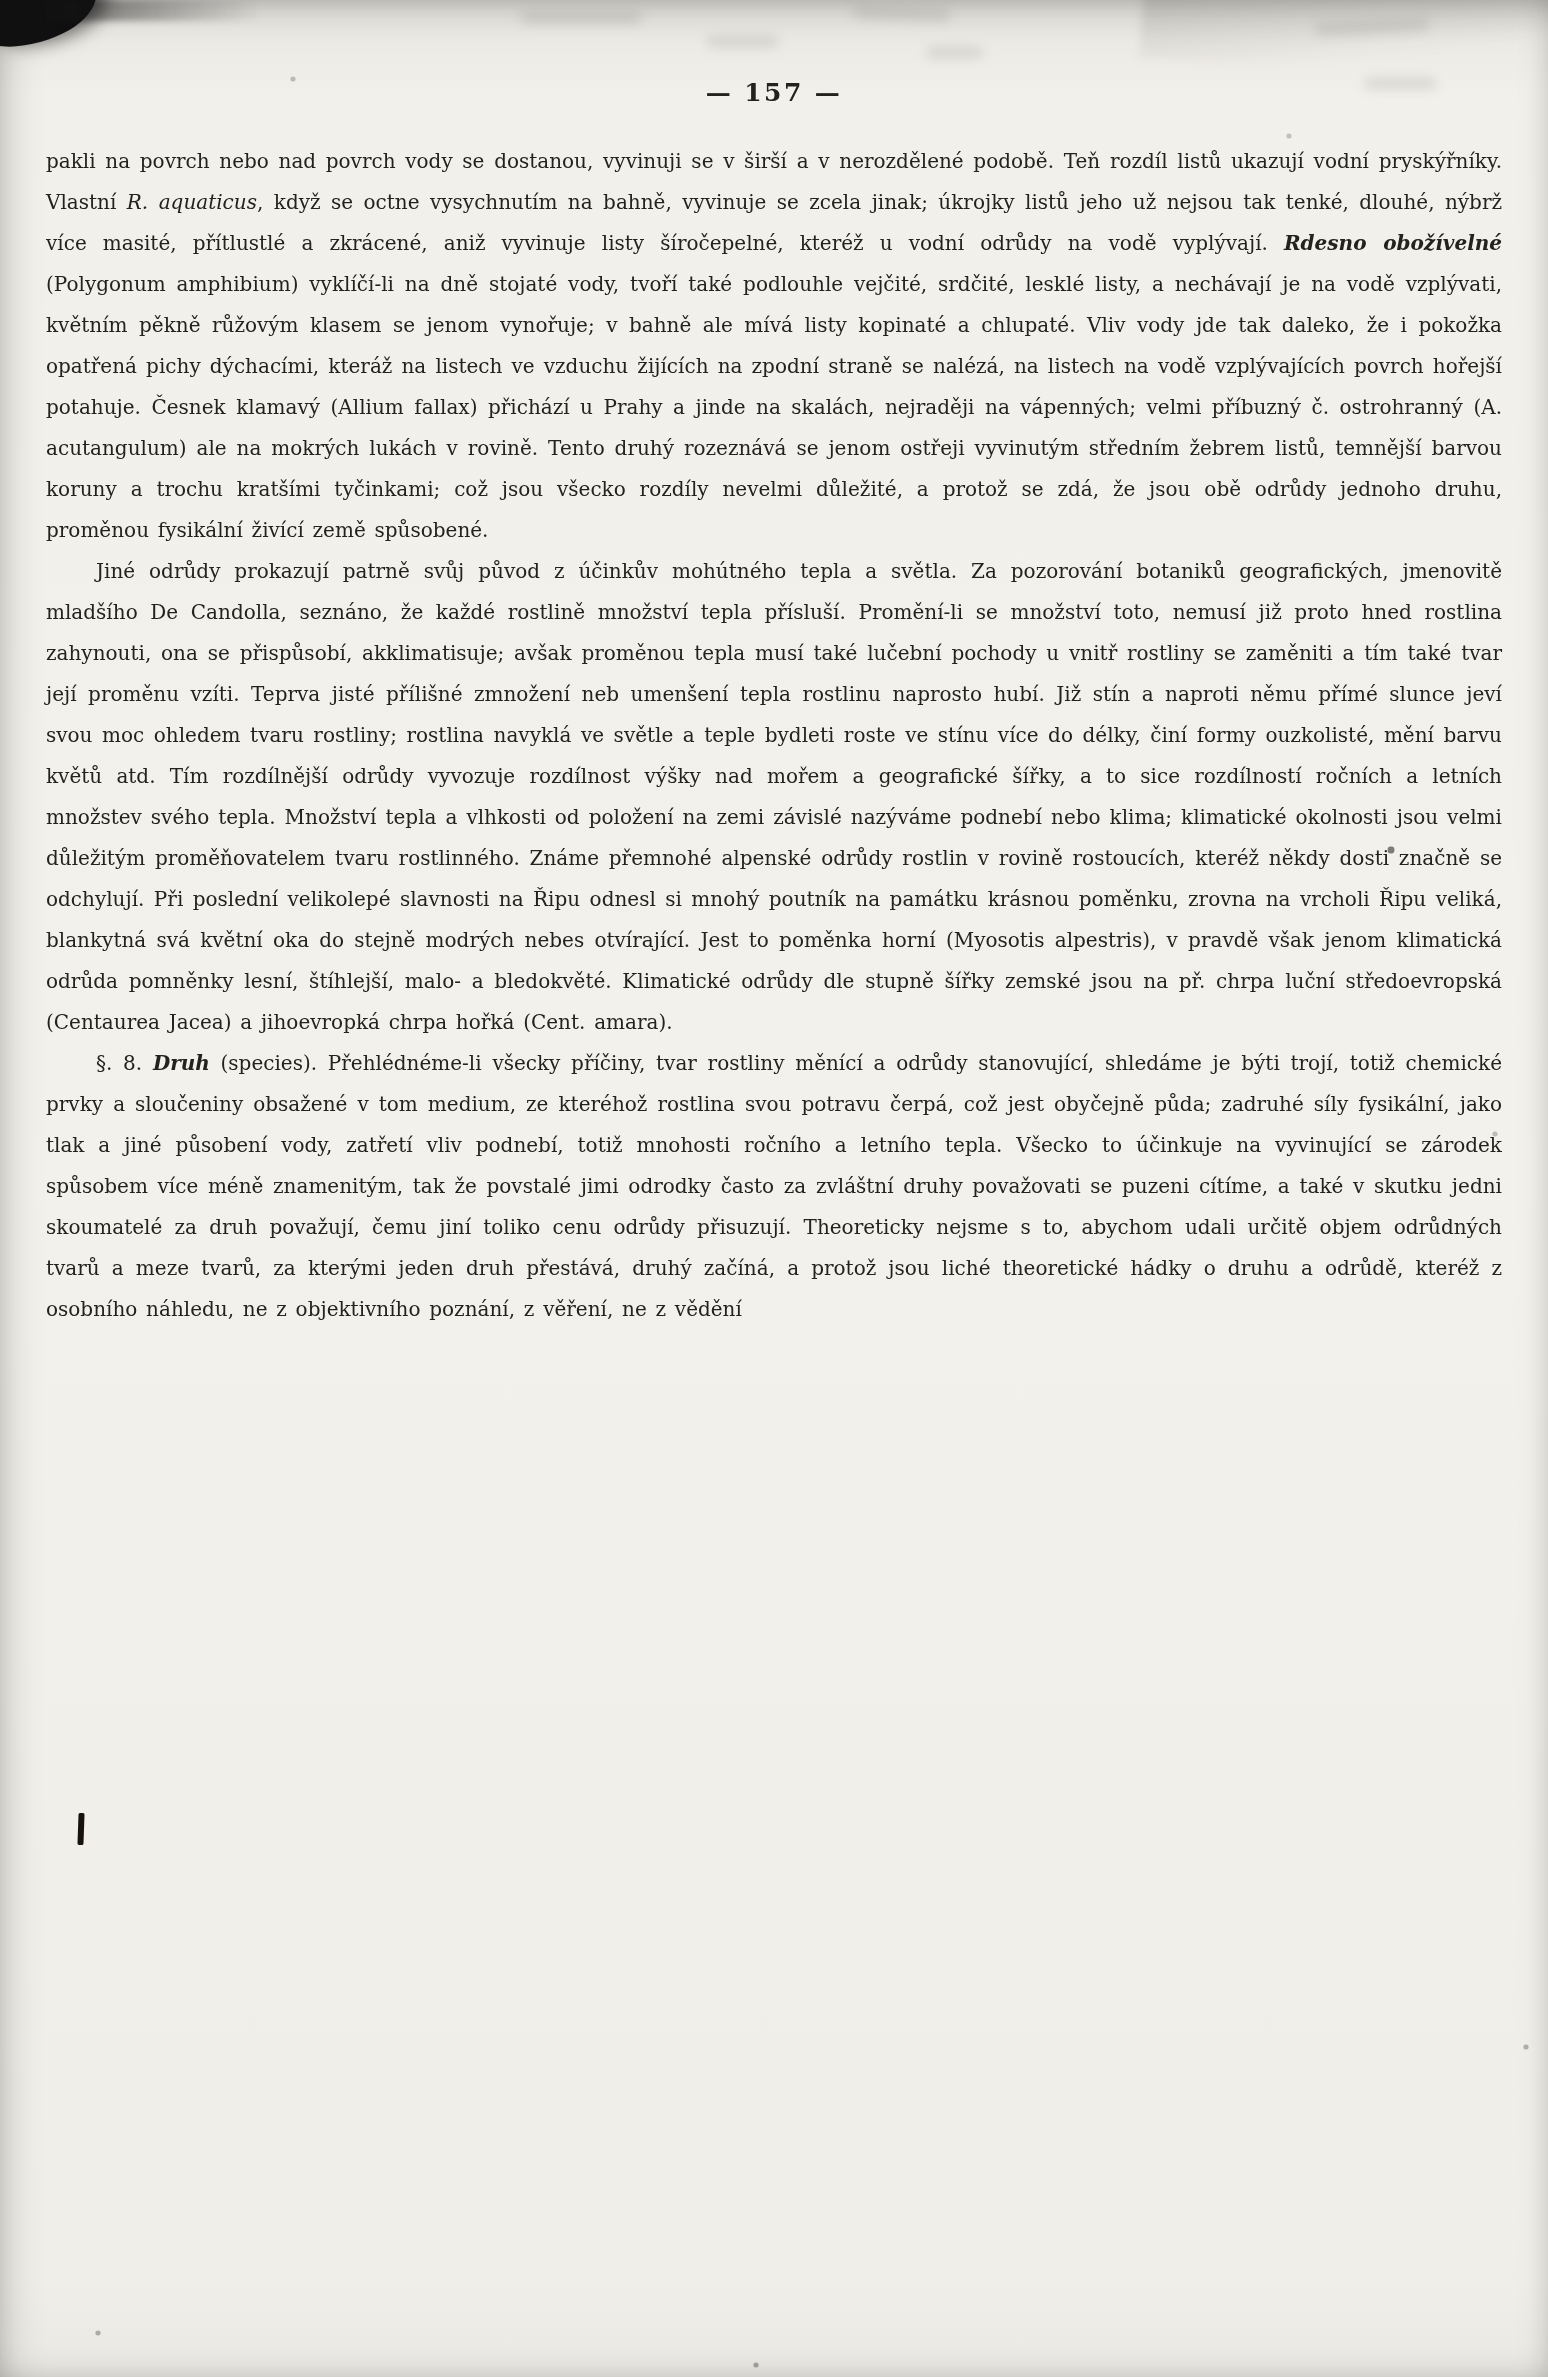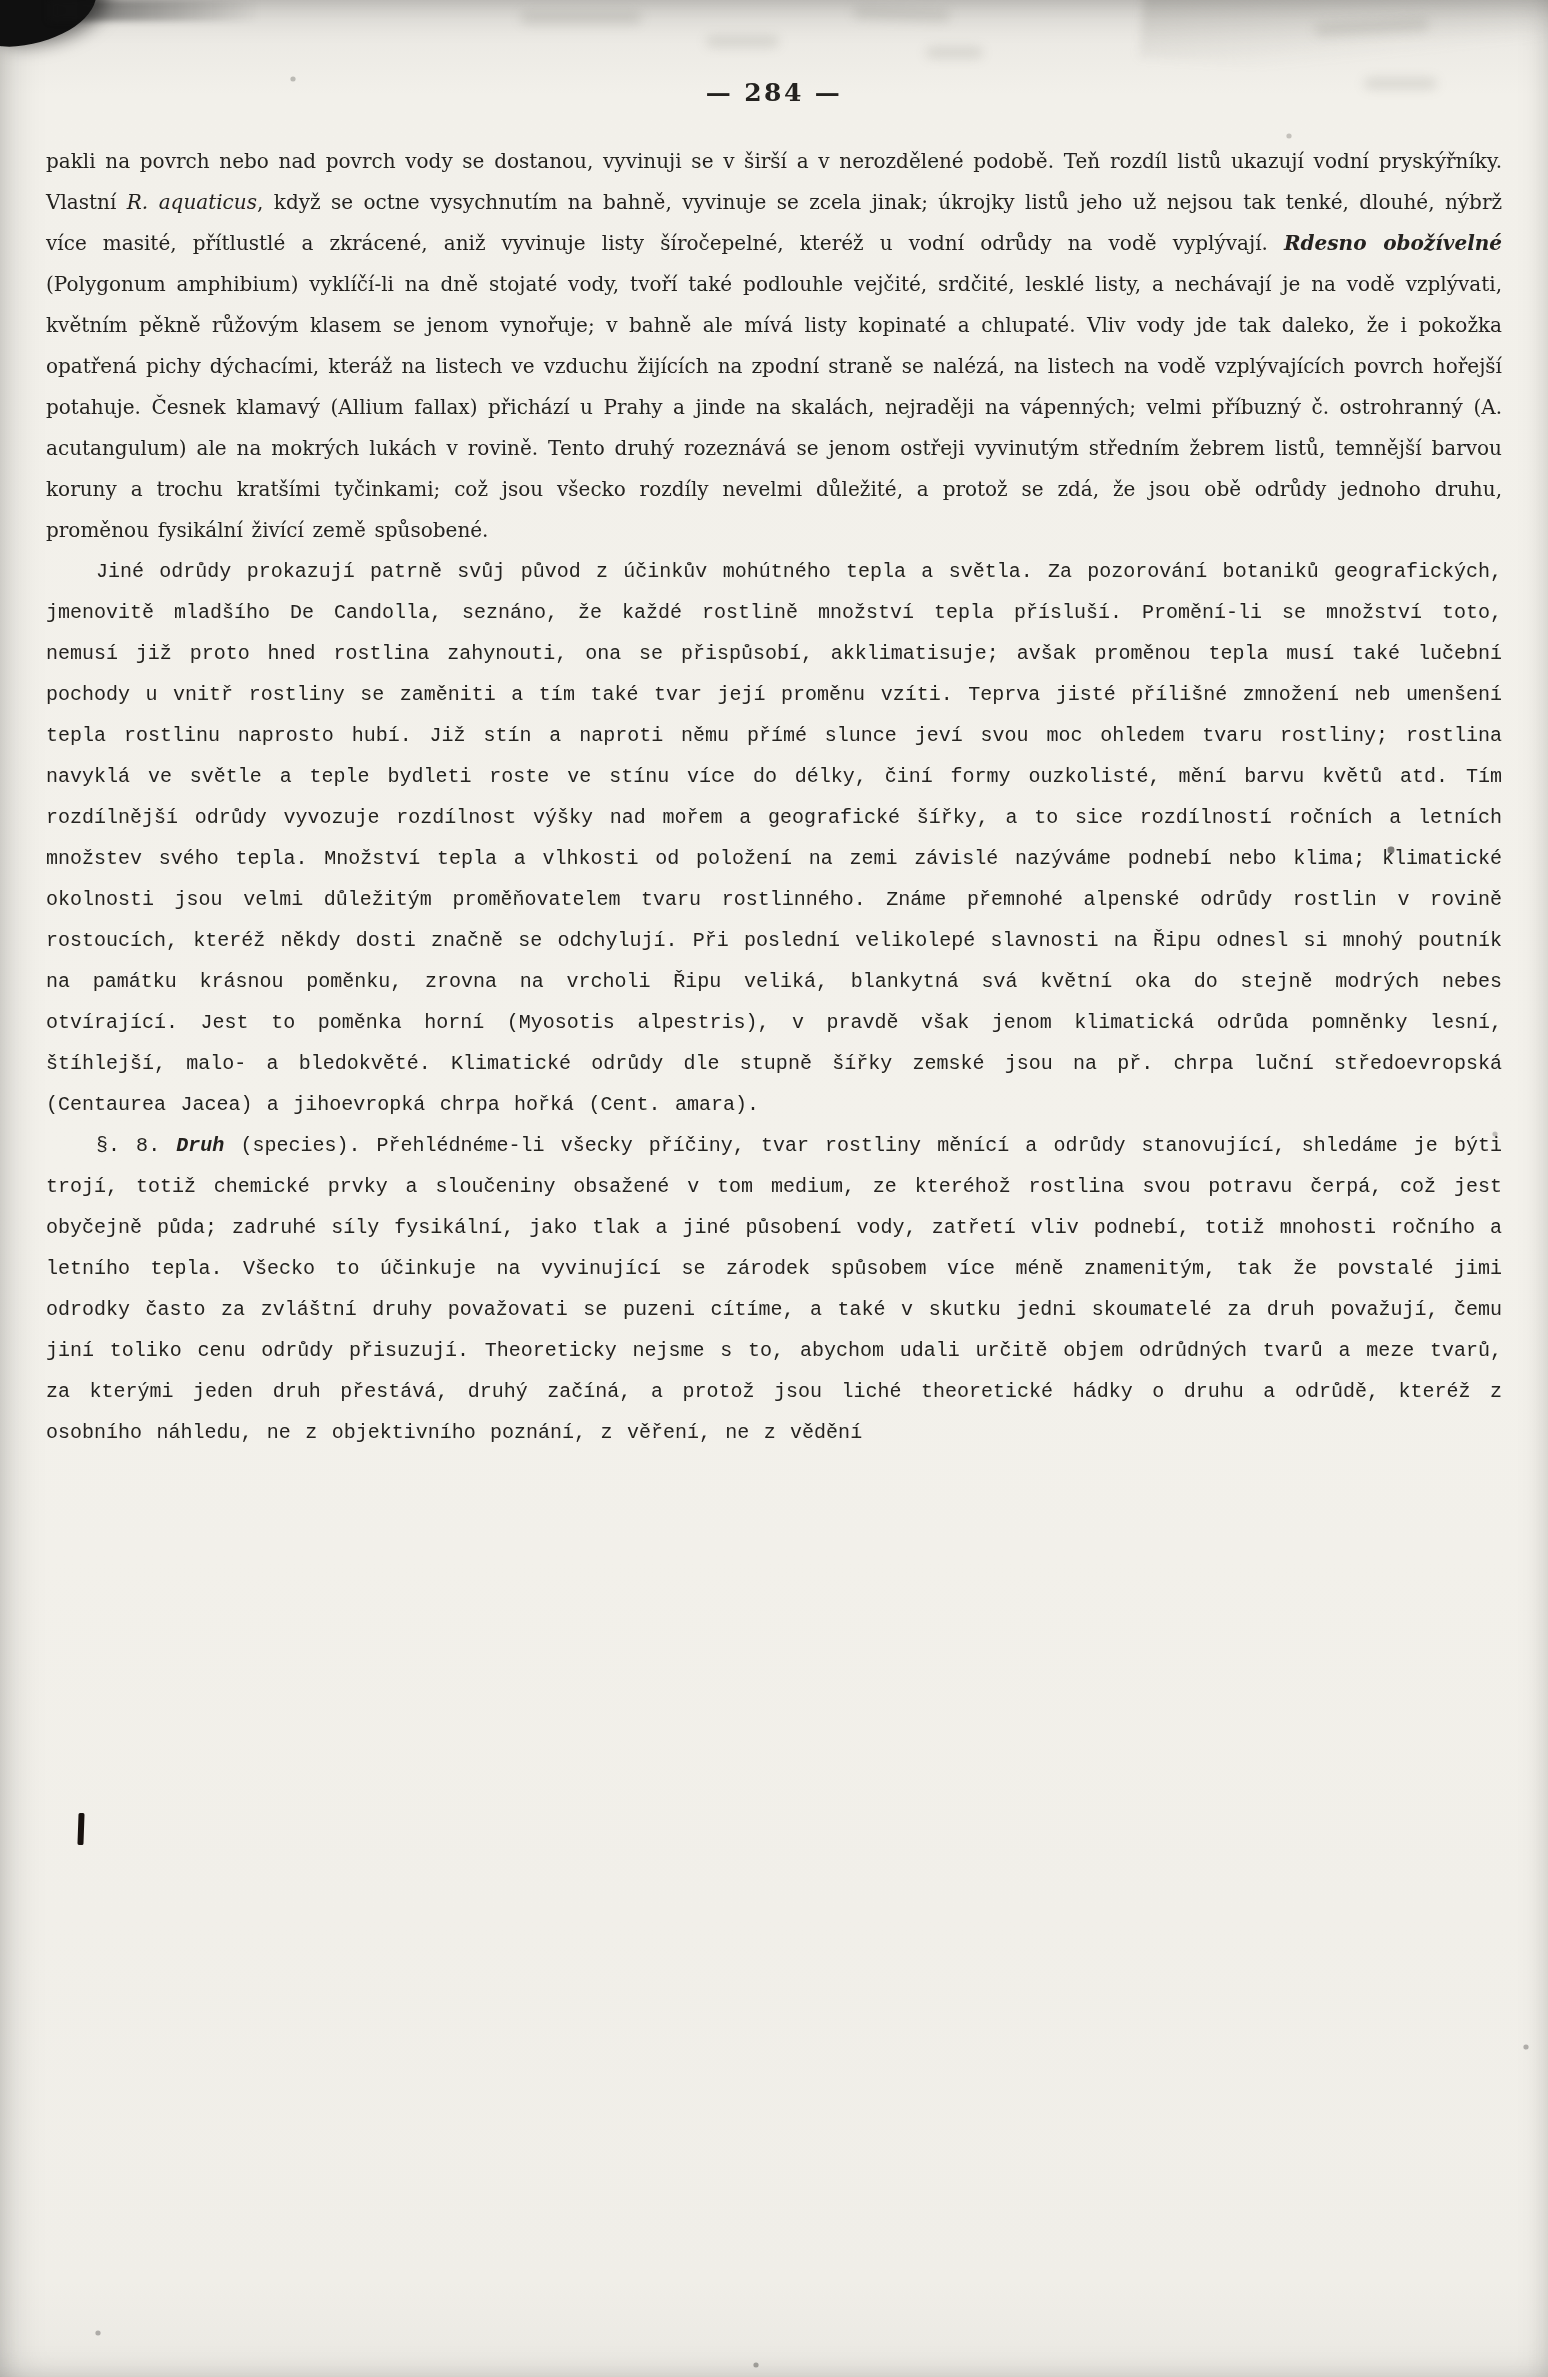--- a/index.html
+++ b/index.html
@@ -93,21 +93,21 @@
     color: #24221f;
   }
   p.para {
     margin: 0;
     font-size: 20px;
     line-height: 41px;
     text-align: justify;
     word-spacing: 2.4px;
     color: #24221f;
   }
-  p.para.indent { text-indent: 50px; font-family: Liberation Mono, monospace; }
+  p.para.indent { text-indent: 50px; }
   .italic { font-style: italic; }
   .bold-italic { font-style: italic; font-weight: bold; }
 </style>
 </head>
 <body>
 
 <div class="page">
 
   <div class="artifact corner-top-left"></div>
   <div class="artifact edge-top-left-streak"></div>
@@ -115,21 +115,21 @@
   <div class="artifact ghost-band g1 ghost-blob"></div>
   <div class="artifact ghost-band g2 ghost-blob"></div>
   <div class="artifact ghost-band g3 ghost-blob"></div>
   <div class="artifact ghost-band g4 ghost-blob"></div>
   <div class="artifact ghost-band g5 ghost-blob"></div>
   <div class="artifact ghost-band g6 ghost-blob"></div>
   <div class="artifact bracket-mark"></div>
   <div class="artifact specks"></div>
 
   <div class="text-block">
-    <div class="page-number">— 284 —</div>
+    <div class="page-number">— 157 —</div>
     <div>
         <p class="para"><span>pakli na povrch nebo nad povrch vody se dostanou, vyvinuji se v širší a v nerozdělené podobě. Teň rozdíl listů ukazují vodní pryskýřníky. Vlastní </span><span class="italic">R. aquaticus</span><span>, když se octne vysychnutím na bahně, vyvinuje se zcela jinak; úkrojky listů jeho už nejsou tak tenké, dlouhé, nýbrž více masité, přítlustlé a zkrácené, aniž vyvinuje listy šíročepelné, kteréž u vodní odrůdy na vodě vyplývají. </span><span class="bold-italic">Rdesno obožívelné</span><span> (Polygonum amphibium) vyklíčí-li na dně stojaté vody, tvoří také podlouhle vejčité, srdčité, lesklé listy, a nechávají je na vodě vzplývati, květním pěkně růžovým klasem se jenom vynořuje; v bahně ale mívá listy kopinaté a chlupaté. Vliv vody jde tak daleko, že i pokožka opatřená pichy dýchacími, kteráž na listech ve vzduchu žijících na zpodní straně se nalézá, na listech na vodě vzplývajících povrch hořejší potahuje. Česnek klamavý (Allium fallax) přichází u Prahy a jinde na skalách, nejraději na vápenných; velmi příbuzný č. ostrohranný (A. acutangulum) ale na mokrých lukách v rovině. Tento druhý rozeznává se jenom ostřeji vyvinutým středním žebrem listů, temnější barvou koruny a trochu kratšími tyčinkami; což jsou všecko rozdíly nevelmi důležité, a protož se zdá, že jsou obě odrůdy jednoho druhu, proměnou fysikální živící země spůsobené.</span></p>
         <p class="para indent"><span>Jiné odrůdy prokazují patrně svůj původ z účinkův mohútného tepla a světla. Za pozorování botaniků geografických, jmenovitě mladšího De Candolla, seznáno, že každé rostlině množství tepla přísluší. Promění-li se množství toto, nemusí již proto hned rostlina zahynouti, ona se přispůsobí, akklimatisuje; avšak proměnou tepla musí také lučební pochody u vnitř rostliny se zaměniti a tím také tvar její proměnu vzíti. Teprva jisté přílišné zmnožení neb umenšení tepla rostlinu naprosto hubí. Již stín a naproti němu přímé slunce jeví svou moc ohledem tvaru rostliny; rostlina navyklá ve světle a teple bydleti roste ve stínu více do délky, činí formy ouzkolisté, mění barvu květů atd. Tím rozdílnější odrůdy vyvozuje rozdílnost výšky nad mořem a geografické šířky, a to sice rozdílností ročních a letních množstev svého tepla. Množství tepla a vlhkosti od položení na zemi závislé nazýváme podnebí nebo klima; klimatické okolnosti jsou velmi důležitým proměňovatelem tvaru rostlinného. Známe přemnohé alpenské odrůdy rostlin v rovině rostoucích, kteréž někdy dosti značně se odchylují. Při poslední velikolepé slavnosti na Řipu odnesl si mnohý poutník na památku krásnou poměnku, zrovna na vrcholi Řipu veliká, blankytná svá květní oka do stejně modrých nebes otvírající. Jest to poměnka horní (Myosotis alpestris), v pravdě však jenom klimatická odrůda pomněnky lesní, štíhlejší, malo- a bledokvěté. Klimatické odrůdy dle stupně šířky zemské jsou na př. chrpa luční středoevropská (Centaurea Jacea) a jihoevropká chrpa hořká (Cent. amara).</span></p>
         <p class="para indent"><span>§. 8. </span><span class="bold-italic">Druh</span><span> (species). Přehlédnéme-li všecky příčiny, tvar rostliny měnící a odrůdy stanovující, shledáme je býti trojí, totiž chemické prvky a sloučeniny obsažené v tom medium, ze kteréhož rostlina svou potravu čerpá, což jest obyčejně půda; zadruhé síly fysikální, jako tlak a jiné působení vody, zatřetí vliv podnebí, totiž mnohosti ročního a letního tepla. Všecko to účinkuje na vyvinující se zárodek spůsobem více méně znamenitým, tak že povstalé jimi odrodky často za zvláštní druhy považovati se puzeni cítíme, a také v skutku jedni skoumatelé za druh považují, čemu jiní toliko cenu odrůdy přisuzují. Theoreticky nejsme s to, abychom udali určitě objem odrůdných tvarů a meze tvarů, za kterými jeden druh přestává, druhý začíná, a protož jsou liché theoretické hádky o druhu a odrůdě, kteréž z osobního náhledu, ne z objektivního poznání, z věření, ne z vědění</span></p>
       </div>
   </div>
 
 </div>
 
 

